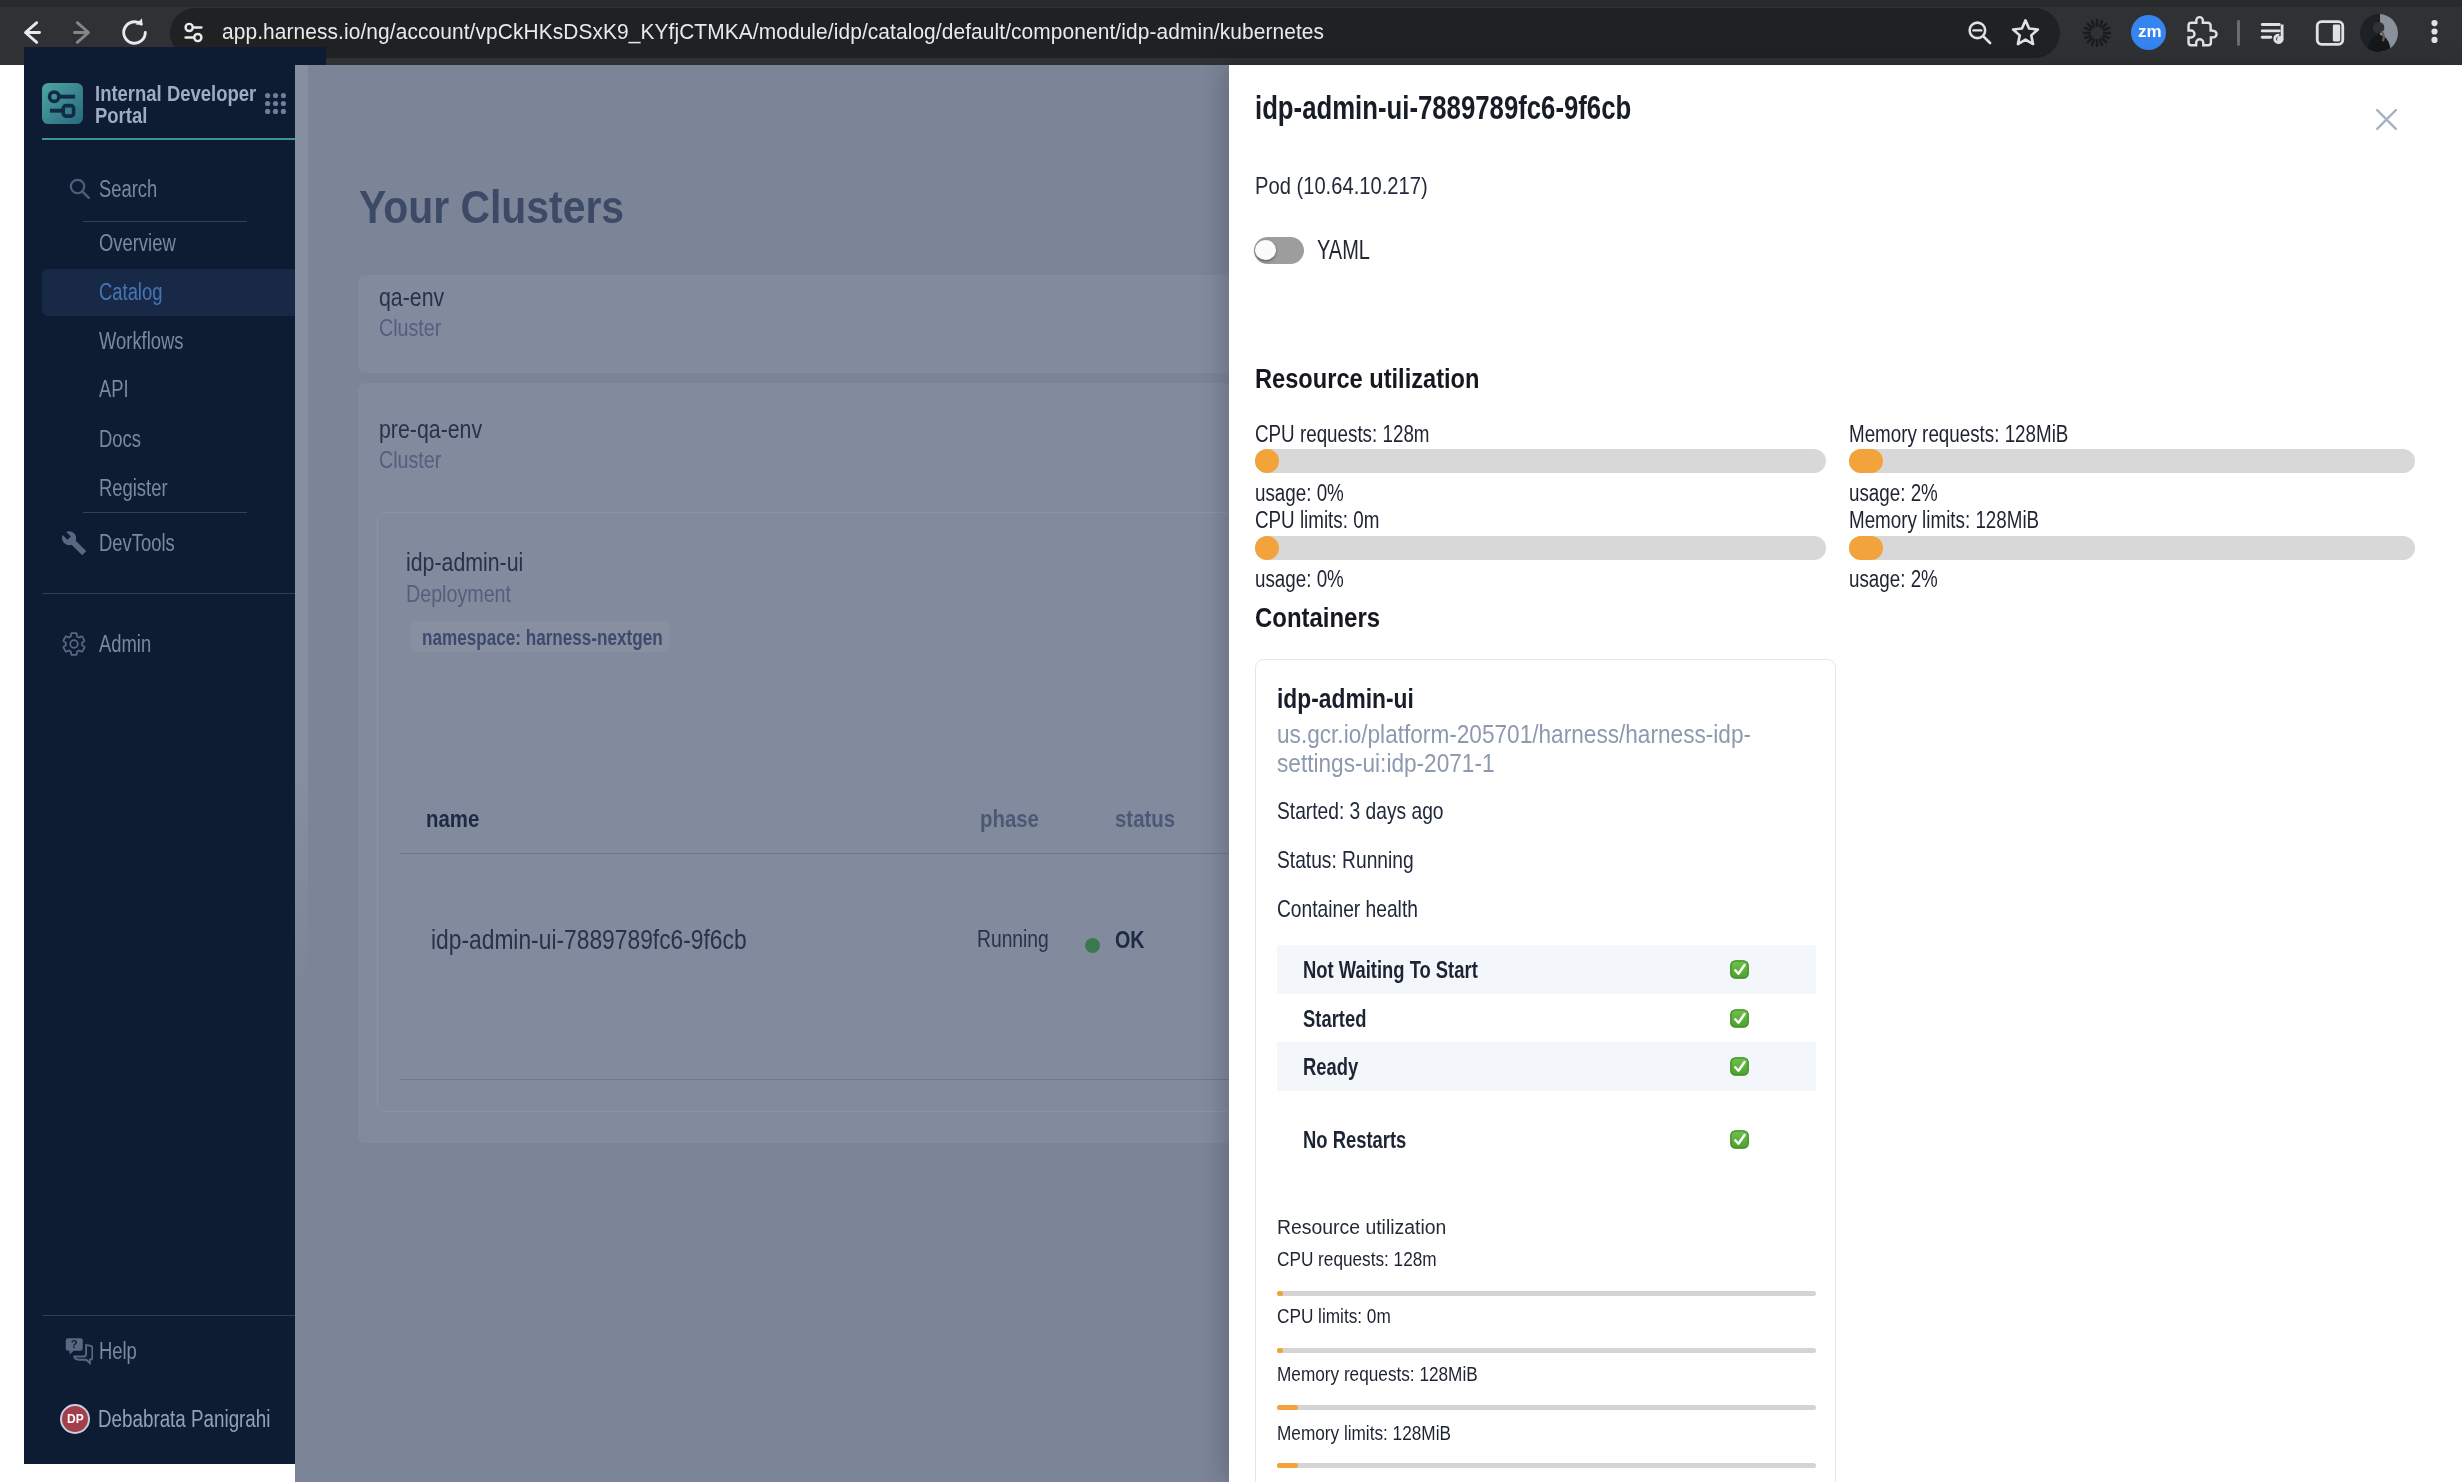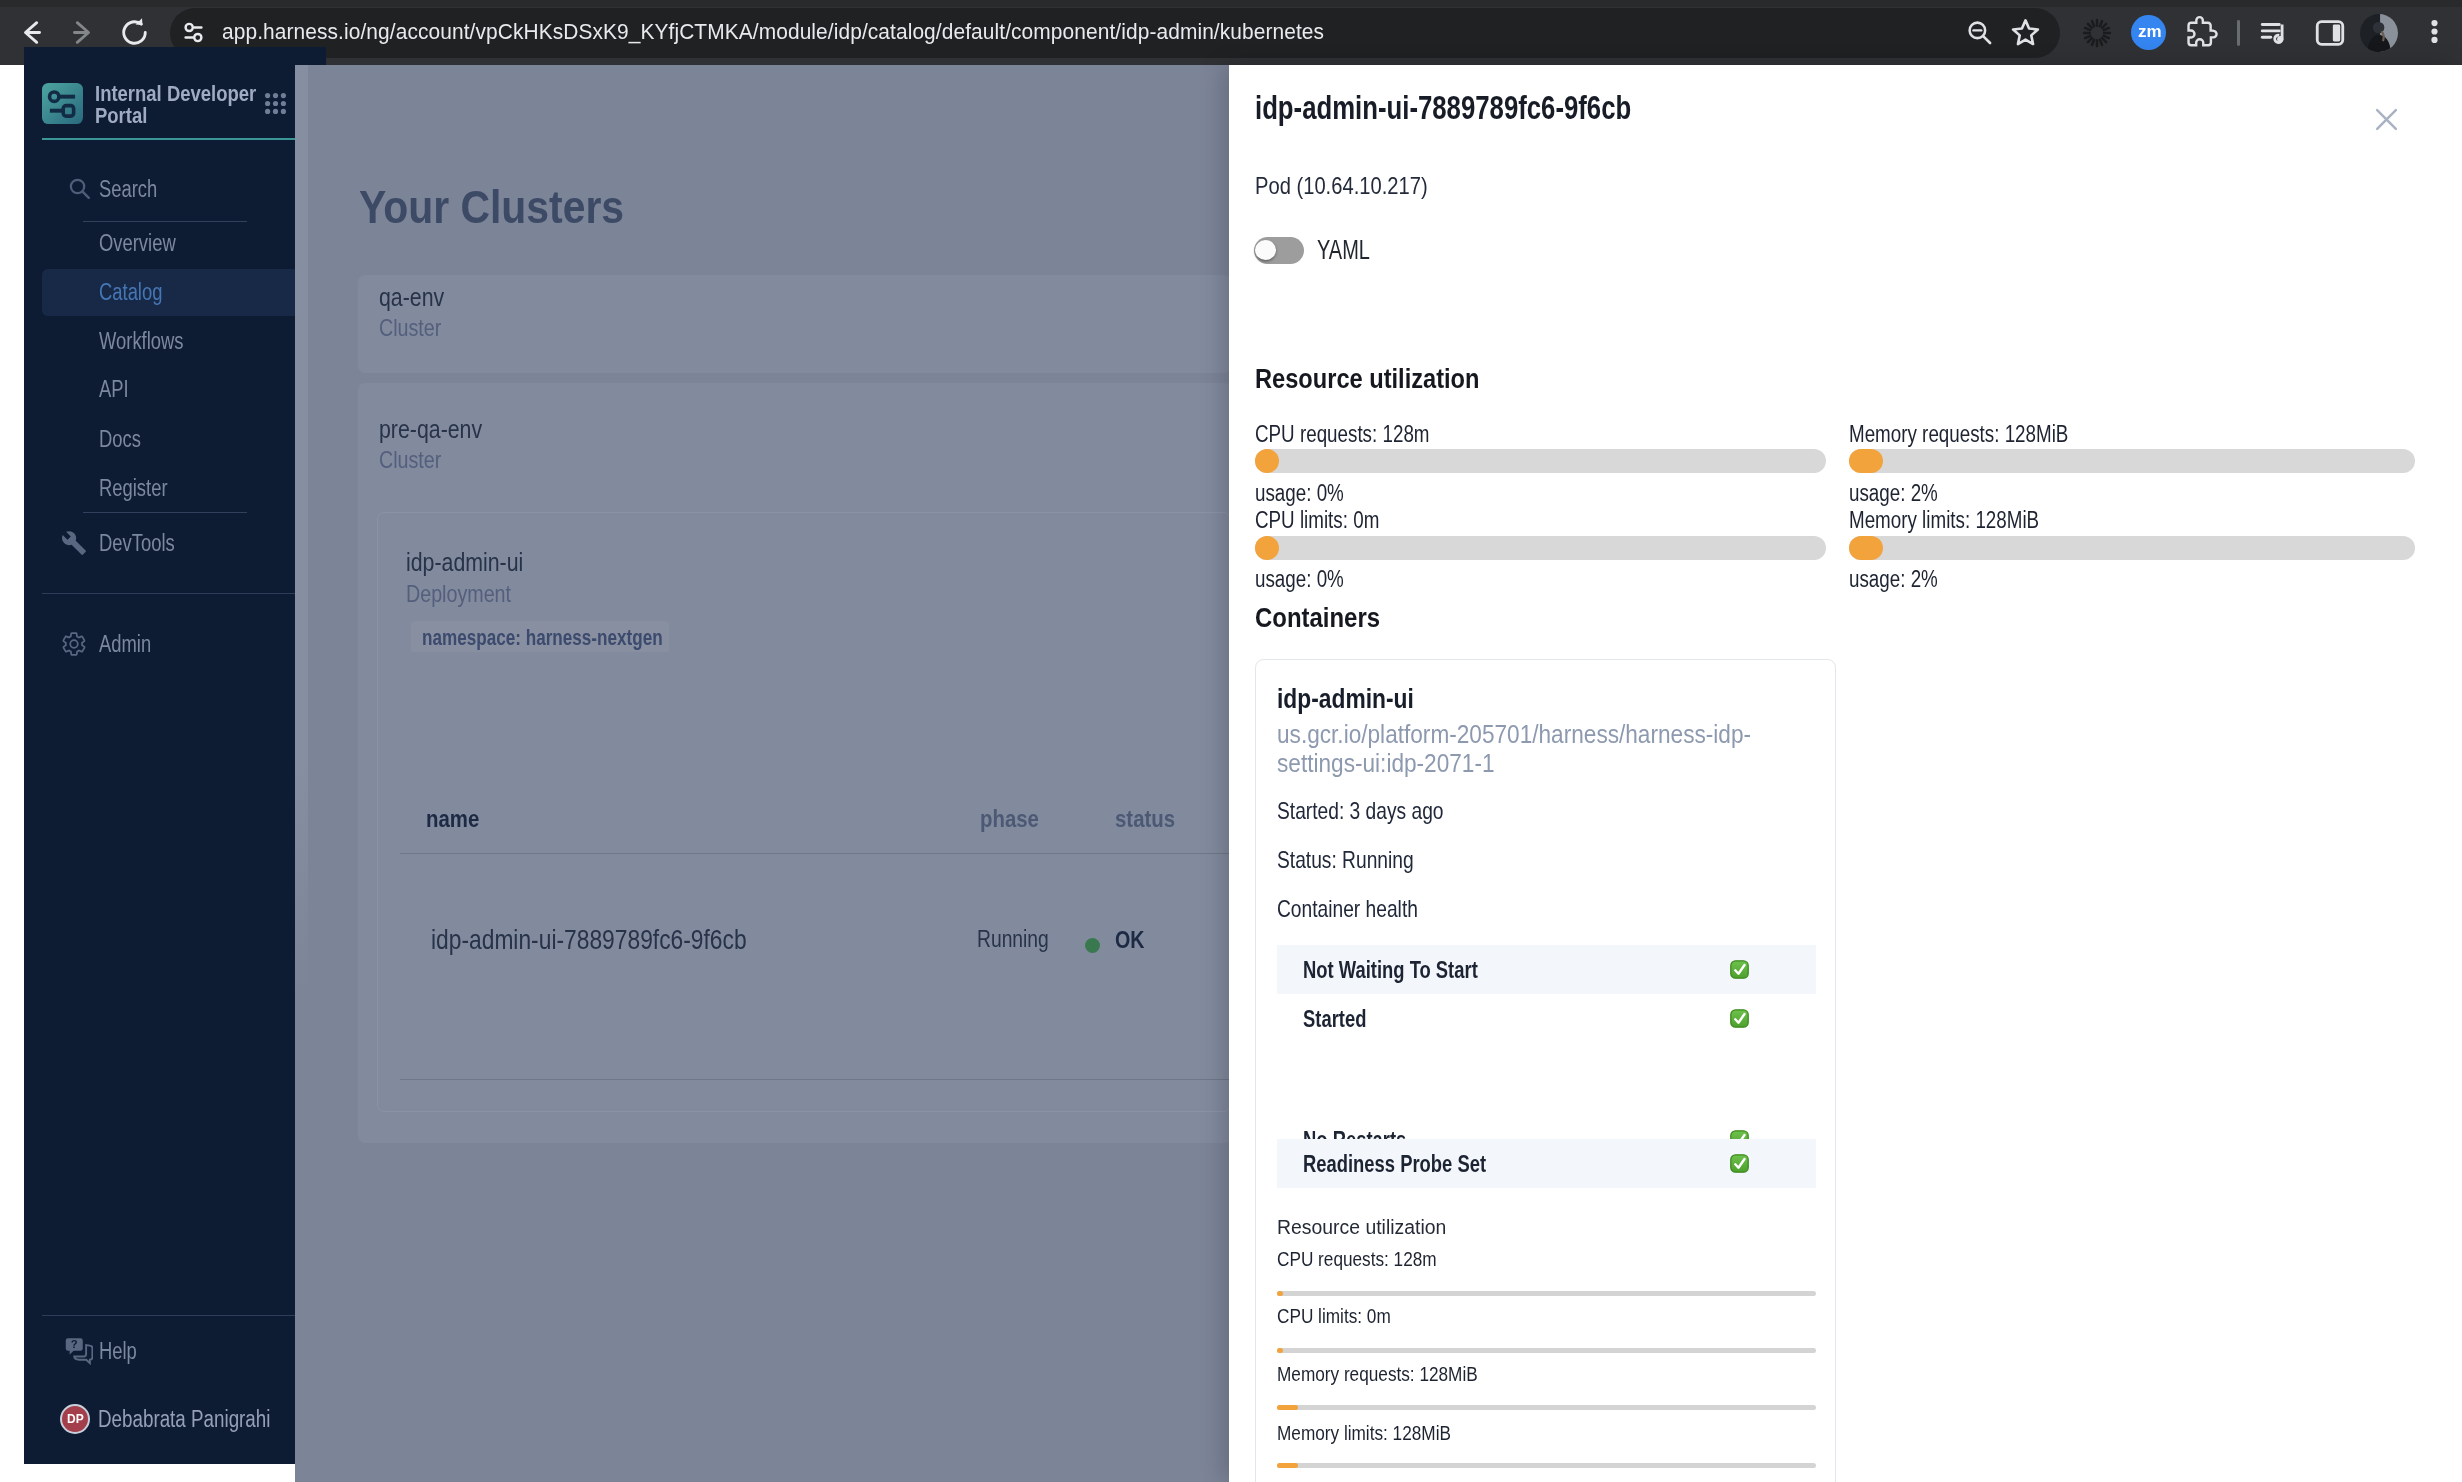--- a/index.html
+++ b/index.html
@@ -305,35 +305,35 @@
           <defs>
             <linearGradient id="gchk" x1="0" y1="0" x2="0" y2="1">
               <stop offset="0" stop-color="#6ec24c"></stop>
               <stop offset="1" stop-color="#4da02c"></stop>
             </linearGradient>
           </defs>
           <rect x="1.5" y="1.5" width="33" height="33" rx="9" fill="url(#gchk)" stroke="#3c8a1e" stroke-width="2.4"></rect>
           <path d="M10 19.5 L16 26 L27.5 9.5" stroke="#fff" stroke-width="4.6" fill="none" stroke-linecap="round" stroke-linejoin="round"></path>
         </svg>
     </div>
-    <div class="zrow" style="top:455px;">
-        <div class="zl">No Restarts</div>
+    <div class="zrow odd" style="top:382px;">
+        <div class="zl">Ready</div>
       <svg width="19" height="19" viewBox="0 0 36 36">
           <defs>
             <linearGradient id="gchk" x1="0" y1="0" x2="0" y2="1">
               <stop offset="0" stop-color="#6ec24c"></stop>
               <stop offset="1" stop-color="#4da02c"></stop>
             </linearGradient>
           </defs>
           <rect x="1.5" y="1.5" width="33" height="33" rx="9" fill="url(#gchk)" stroke="#3c8a1e" stroke-width="2.4"></rect>
           <path d="M10 19.5 L16 26 L27.5 9.5" stroke="#fff" stroke-width="4.6" fill="none" stroke-linecap="round" stroke-linejoin="round"></path>
         </svg>
     </div>
-    <div class="zrow odd" style="top:479px;">
-        <div class="zl">Readiness Probe Set</div>
+    <div class="zrow" style="top:455px;">
+        <div class="zl">No Restarts</div>
       <svg width="19" height="19" viewBox="0 0 36 36">
           <defs>
             <linearGradient id="gchk" x1="0" y1="0" x2="0" y2="1">
               <stop offset="0" stop-color="#6ec24c"></stop>
               <stop offset="1" stop-color="#4da02c"></stop>
             </linearGradient>
           </defs>
           <rect x="1.5" y="1.5" width="33" height="33" rx="9" fill="url(#gchk)" stroke="#3c8a1e" stroke-width="2.4"></rect>
           <path d="M10 19.5 L16 26 L27.5 9.5" stroke="#fff" stroke-width="4.6" fill="none" stroke-linecap="round" stroke-linejoin="round"></path>
         </svg>

